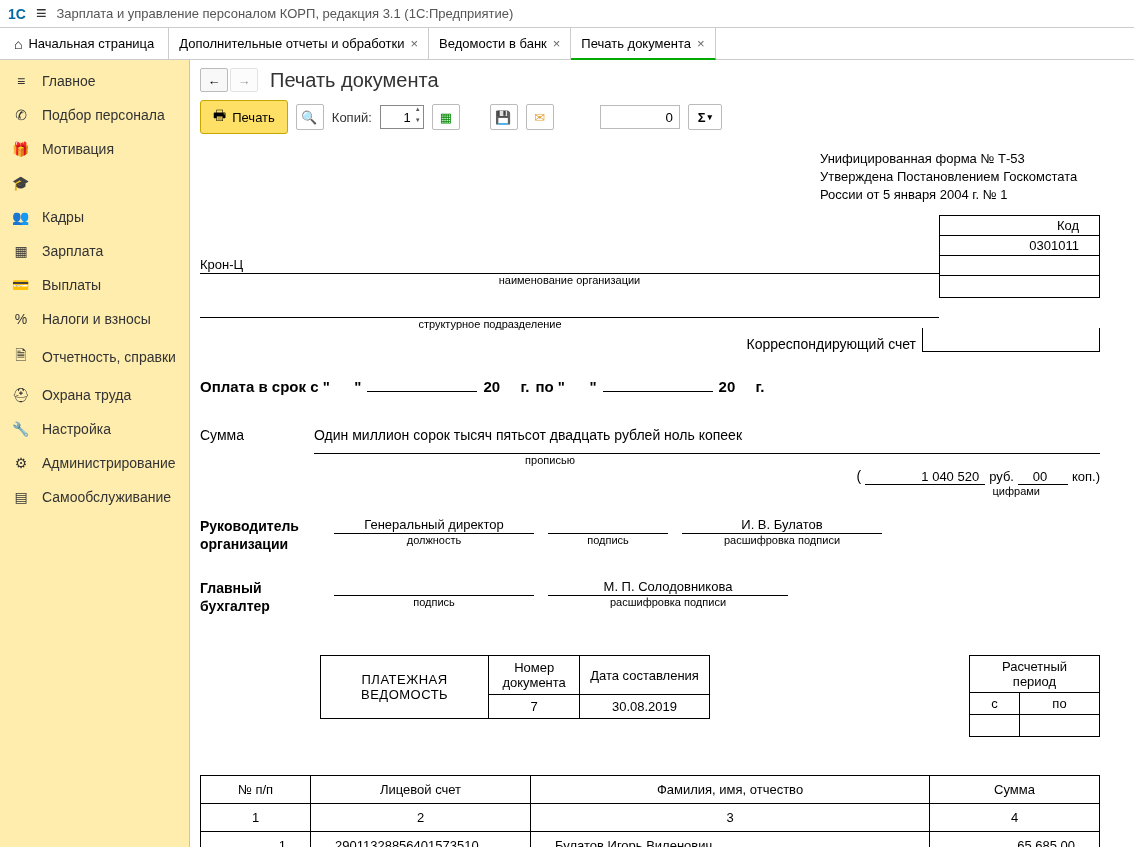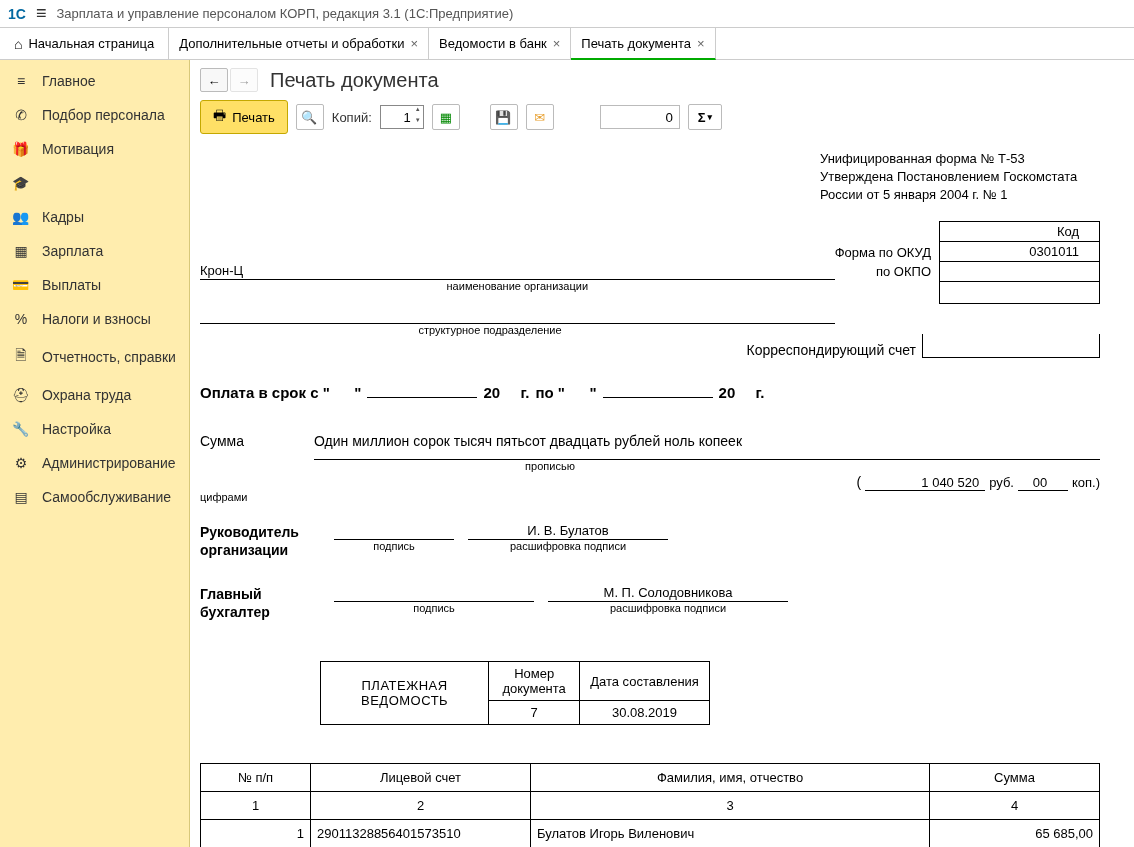--- a/index.html
+++ b/index.html
@@ -29,21 +29,21 @@
 .tool-btn { width: 28px; height: 26px; border: 1px solid #bbb; background: #fff; display: flex; align-items: center; justify-content: center; cursor: pointer; border-radius: 2px; font-size: 13px; }
 .copies-label { font-size: 13px; color: #333; }
 .copies-input { width: 44px; height: 24px; border: 1px solid #888; text-align: right; padding: 0 12px 0 4px; background: #fff; font-size: 13px; position: relative; }
 .copies-wrap { position: relative; display: inline-block; }
 .spinner-btns { position: absolute; right: 1px; top: 1px; bottom: 1px; width: 10px; display: flex; flex-direction: column; }
 .spinner-btns div { flex: 1; font-size: 6px; text-align: center; cursor: pointer; color: #555; line-height: 1; }
 .zero-field { width: 80px; height: 24px; border: 1px solid #bbb; text-align: right; padding: 0 6px; background: #fff; }
 .sigma-btn { width: 34px; height: 26px; border: 1px solid #bbb; background: #fff; display: flex; align-items: center; justify-content: center; cursor: pointer; border-radius: 2px; font-weight: bold; }
 .doc-area { flex: 1; overflow: auto; padding: 6px 10px 10px 10px; }
 .doc-body { width: 900px; font-size: 13px; }
-.form-top { display: flex; justify-content: flex-end; margin-bottom: 16px; }
+.form-top { display: flex; justify-content: flex-end; margin-bottom: 10px; }
 .form-approved { font-size: 13px; line-height: 1.4; text-align: left; width: 280px; }
 .code-block { display: flex; justify-content: flex-end; align-items: flex-start; }
 .code-labels { text-align: right; padding-right: 8px; font-size: 13px; line-height: 1.5; padding-top: 22px;}
 .code-table { border-collapse: collapse; }
 .code-table td, .code-table th { border: 1px solid #000; padding: 2px 20px; text-align: right; font-size: 13px; font-weight: normal; }
 .org-line { display: flex; align-items: baseline; }
 .org-name-line { flex: 1; border-bottom: 1px solid #000; padding-bottom: 1px; }
 .small-label { font-size: 11px; text-align: center; color: #000; }
 .subdiv-line { border-bottom: 1px solid #000; height: 18px; margin-top: 14px; }
 .korr-row { display: flex; justify-content: flex-end; align-items: flex-end; margin-top: -2px; }
@@ -62,21 +62,21 @@
 .sign-blank { border-bottom: 1px solid #000; text-align: center; padding-bottom: 1px; }
 .sign-col { display: flex; flex-direction: column; align-items: center; }
 .sign-sub { font-size: 11px; }
 .title-block { display: flex; gap: 40px; margin-top: 40px; align-items: flex-start; }
 .pv-table { border-collapse: collapse; }
 .pv-table td, .pv-table th { border: 1px solid #000; padding: 4px 10px; text-align: center; font-size: 13px; font-weight: normal; }
 .pv-title { font-weight: bold; font-size: 16px; padding: 14px 40px !important; letter-spacing: 0.5px; }
 .period-table { border-collapse: collapse; margin-left: auto; }
 .period-table td, .period-table th { border: 1px solid #000; padding: 3px 18px; text-align: center; font-size: 13px; font-weight: normal; }
 .main-table { border-collapse: collapse; width: 100%; margin-top: 38px; }
-.main-table th, .main-table td { border: 1px solid #000; padding: 6px 6px; font-size: 13px; text-align: center; font-weight: normal; }
+.main-table th, .main-table td { border: 1px solid #000; padding: 6px 24px; font-size: 13px; text-align: center; font-weight: normal; }
 .main-table .tl { text-align: left; }
 .main-table .tr { text-align: right; }
 </style>
 </head>
 <body>
 
 <div class="titlebar">
   <span class="logo-1c">1C</span>
   <span class="menu-icon">≡</span>
   <span class="app-title">Зарплата и управление персоналом КОРП, редакция 3.1  (1С:Предприятие)</span>
@@ -215,24 +215,20 @@
         </div>
 
         <div class="code-block" style="margin-top:4px">
           <div style="flex:1">
             <div class="org-line" style="margin-top:42px">
               <div class="org-name-line">Крон-Ц</div>
             </div>
             <div class="small-label" style="width:420px;margin:0 auto">наименование организации</div>
             <div class="subdiv-line"></div>
             <div class="small-label" style="width:300px;margin-left:140px">структурное подразделение</div>
-          </div>
-          <div class="code-labels">
-            <div>Форма по ОКУД</div>
-            <div>по ОКПО</div>
           </div>
           <table class="code-table">
             <tbody>
                 <tr>
                   <th style="width:160px">Код</th>
                 </tr>
             <tr>
                   <td>0301011</td>
                 </tr>
             <tr>
@@ -273,24 +269,28 @@
         </div>
         <div class="small-label" style="text-align:center;margin-left:200px;width:300px">прописью</div>
 
         <div class="sum-digits-row">
           <span class="sum-paren">(</span>
           <span class="sum-digits-blank">1 040 520</span>
           <span>руб.</span>
           <span class="sum-digits-blank" style="min-width:50px;text-align:center">00</span>
           <span>коп.)</span>
         </div>
-        <div class="small-label" style="text-align:left;margin-right:60px">цифрами</div>
+        <div class="small-label" style="text-align:right;margin-right:60px">цифрами</div>
 
         <div class="sign-row">
           <div class="sign-title">Руководитель организации</div>
+          <div class="sign-col" style="width:200px">
+            <div class="sign-blank" style="width:100%">Генеральный директор</div>
+            <div class="sign-sub">должность</div>
+          </div>
           <div class="sign-col" style="width:120px">
             <div class="sign-blank" style="width:100%">&nbsp;</div>
             <div class="sign-sub">подпись</div>
           </div>
           <div class="sign-col" style="width:200px">
             <div class="sign-blank" style="width:100%">И. В. Булатов</div>
             <div class="sign-sub">расшифровка подписи</div>
           </div>
         </div>
 
@@ -316,20 +316,35 @@
                   </td>
               <td>
                     <div style="max-width:70px;margin:0 auto">Номер документа</div>
                   </td>
               <td>Дата составления</td>
             </tr>
             <tr>
               <td>7</td>
               <td>30.08.2019</td>
             </tr>
+          </tbody>
+            </table>
+          <table class="period-table">
+            <tbody>
+                <tr>
+                  <td colspan="2">Расчетный период</td>
+                </tr>
+            <tr>
+                  <td style="width:50px">с</td>
+                  <td style="width:80px">по</td>
+                </tr>
+            <tr>
+                  <td>&nbsp;</td>
+                  <td>&nbsp;</td>
+                </tr>
           </tbody>
             </table>
         </div>
 
         <table class="main-table">
           <tbody>
               <tr>
             <th style="width:110px">№ п/п</th>
             <th style="width:220px">Лицевой счет</th>
             <th>Фамилия, имя, отчество</th>

